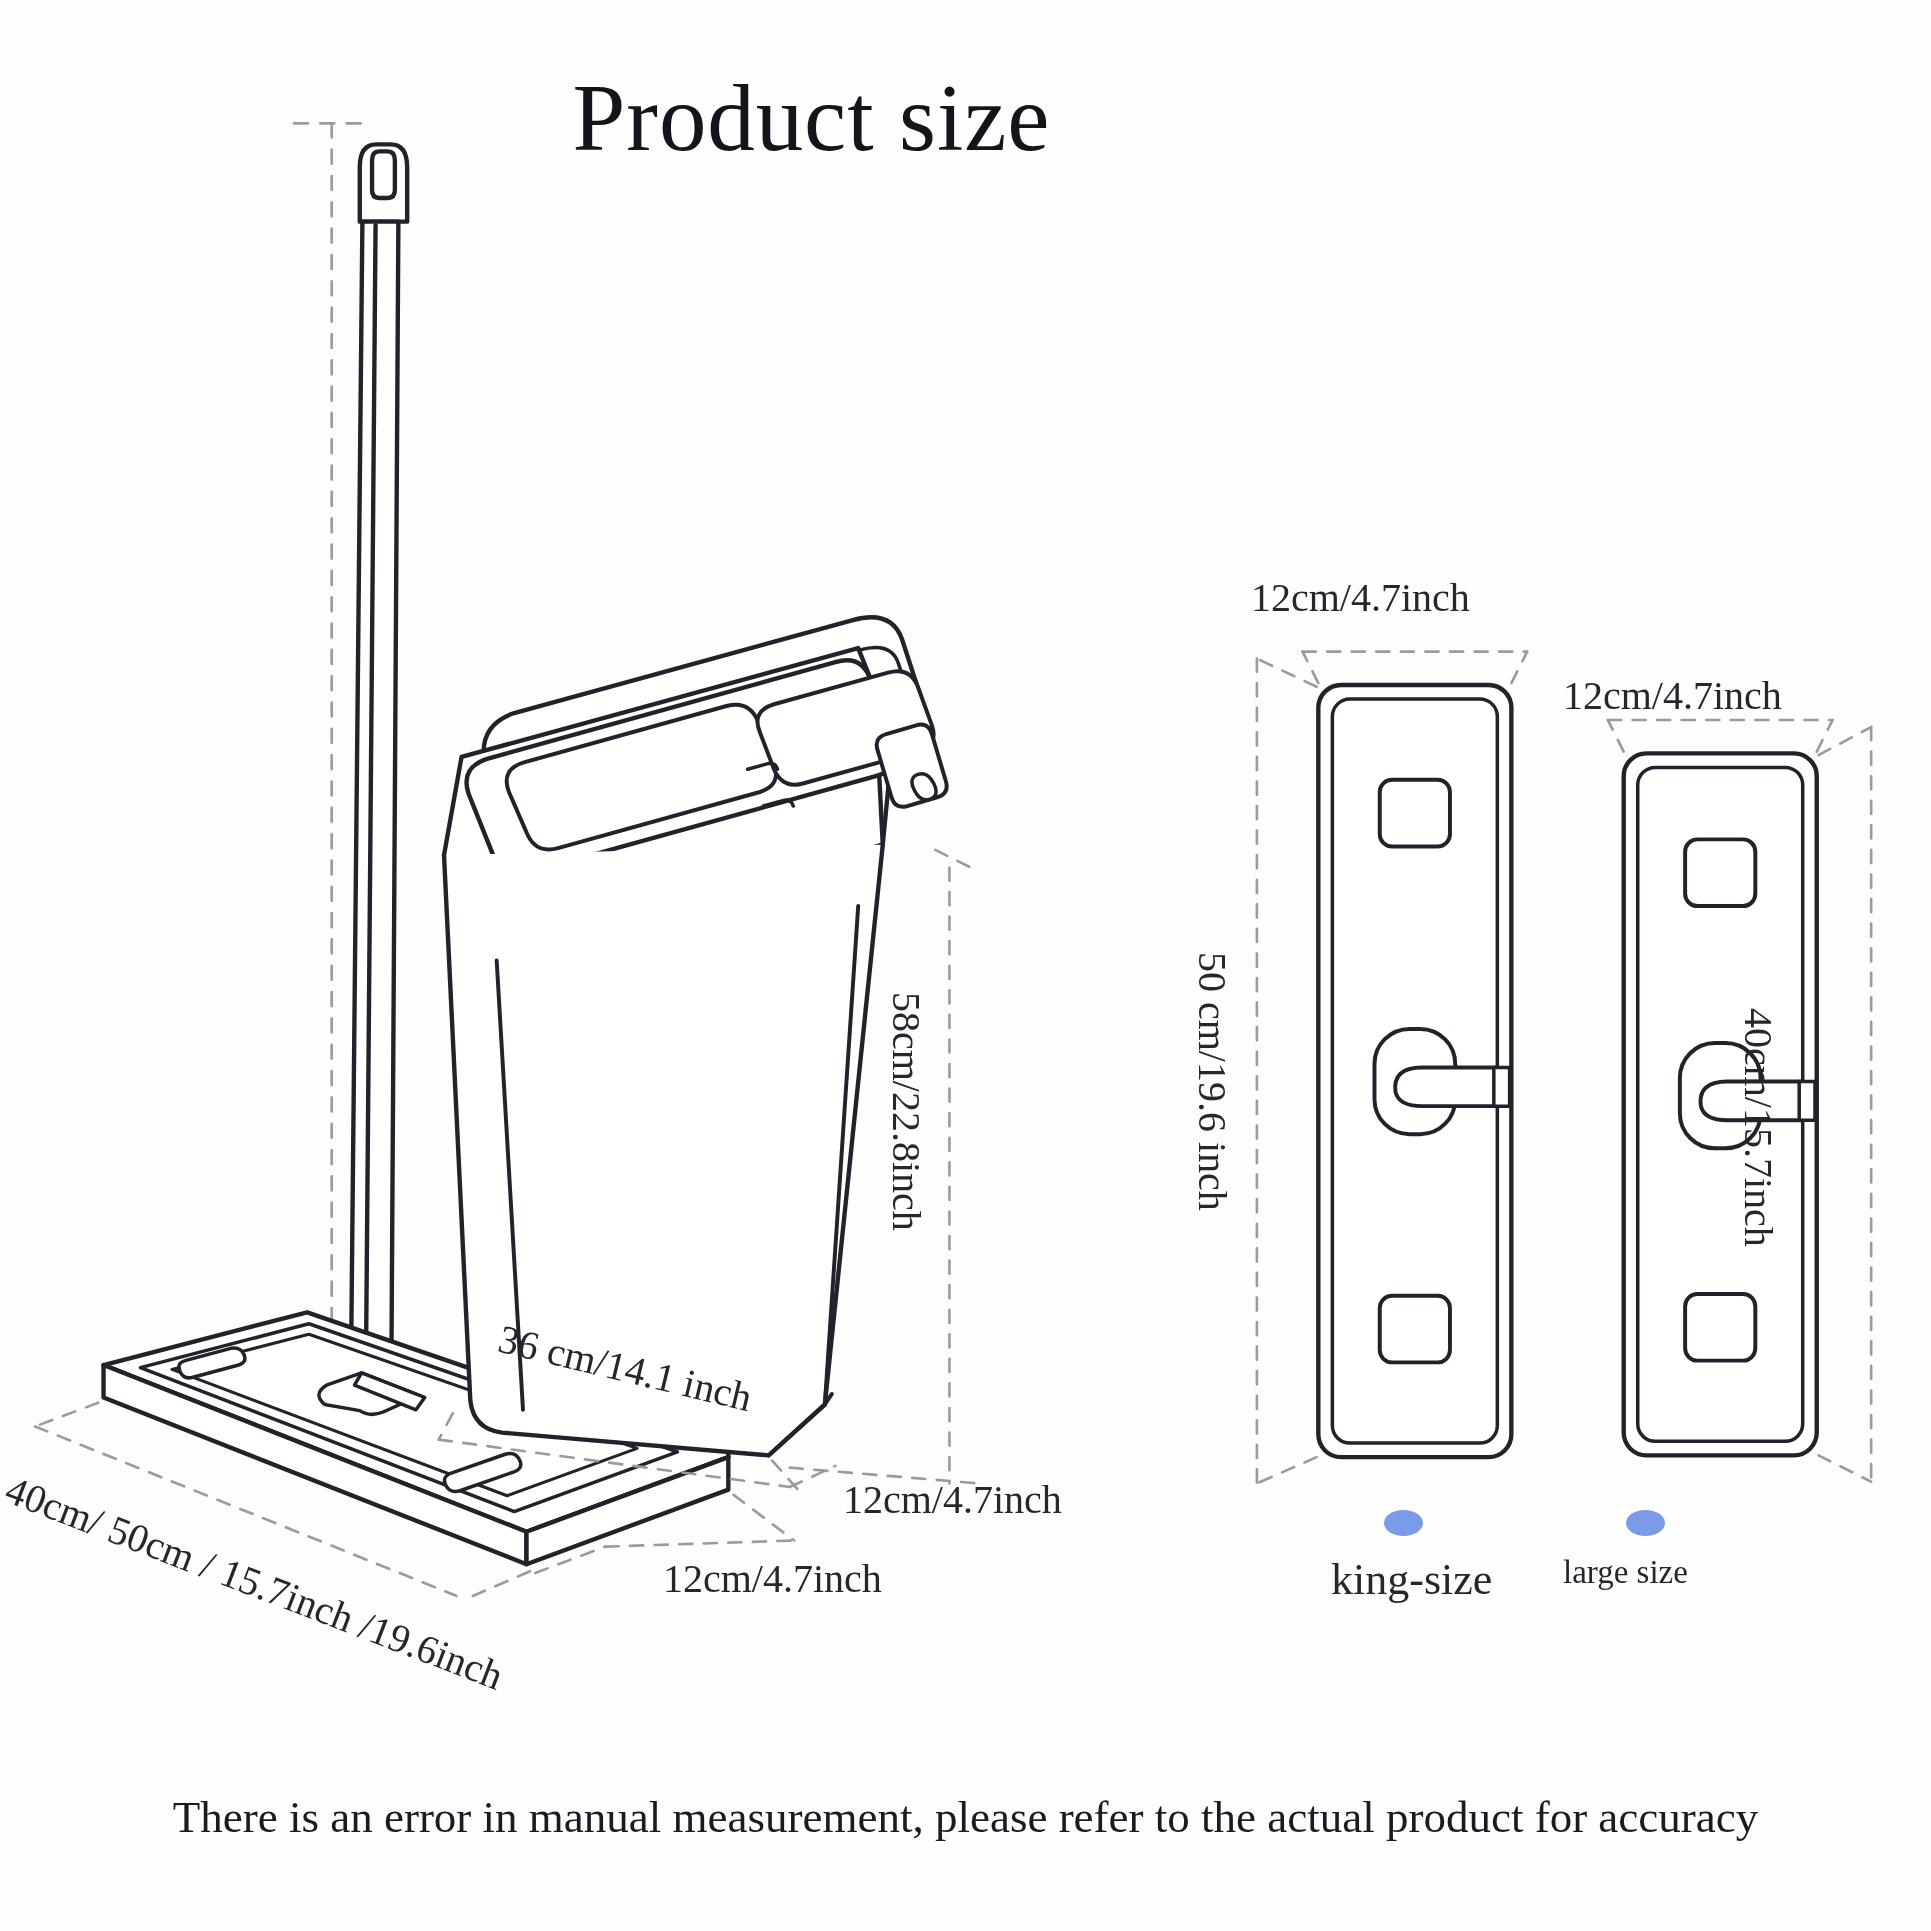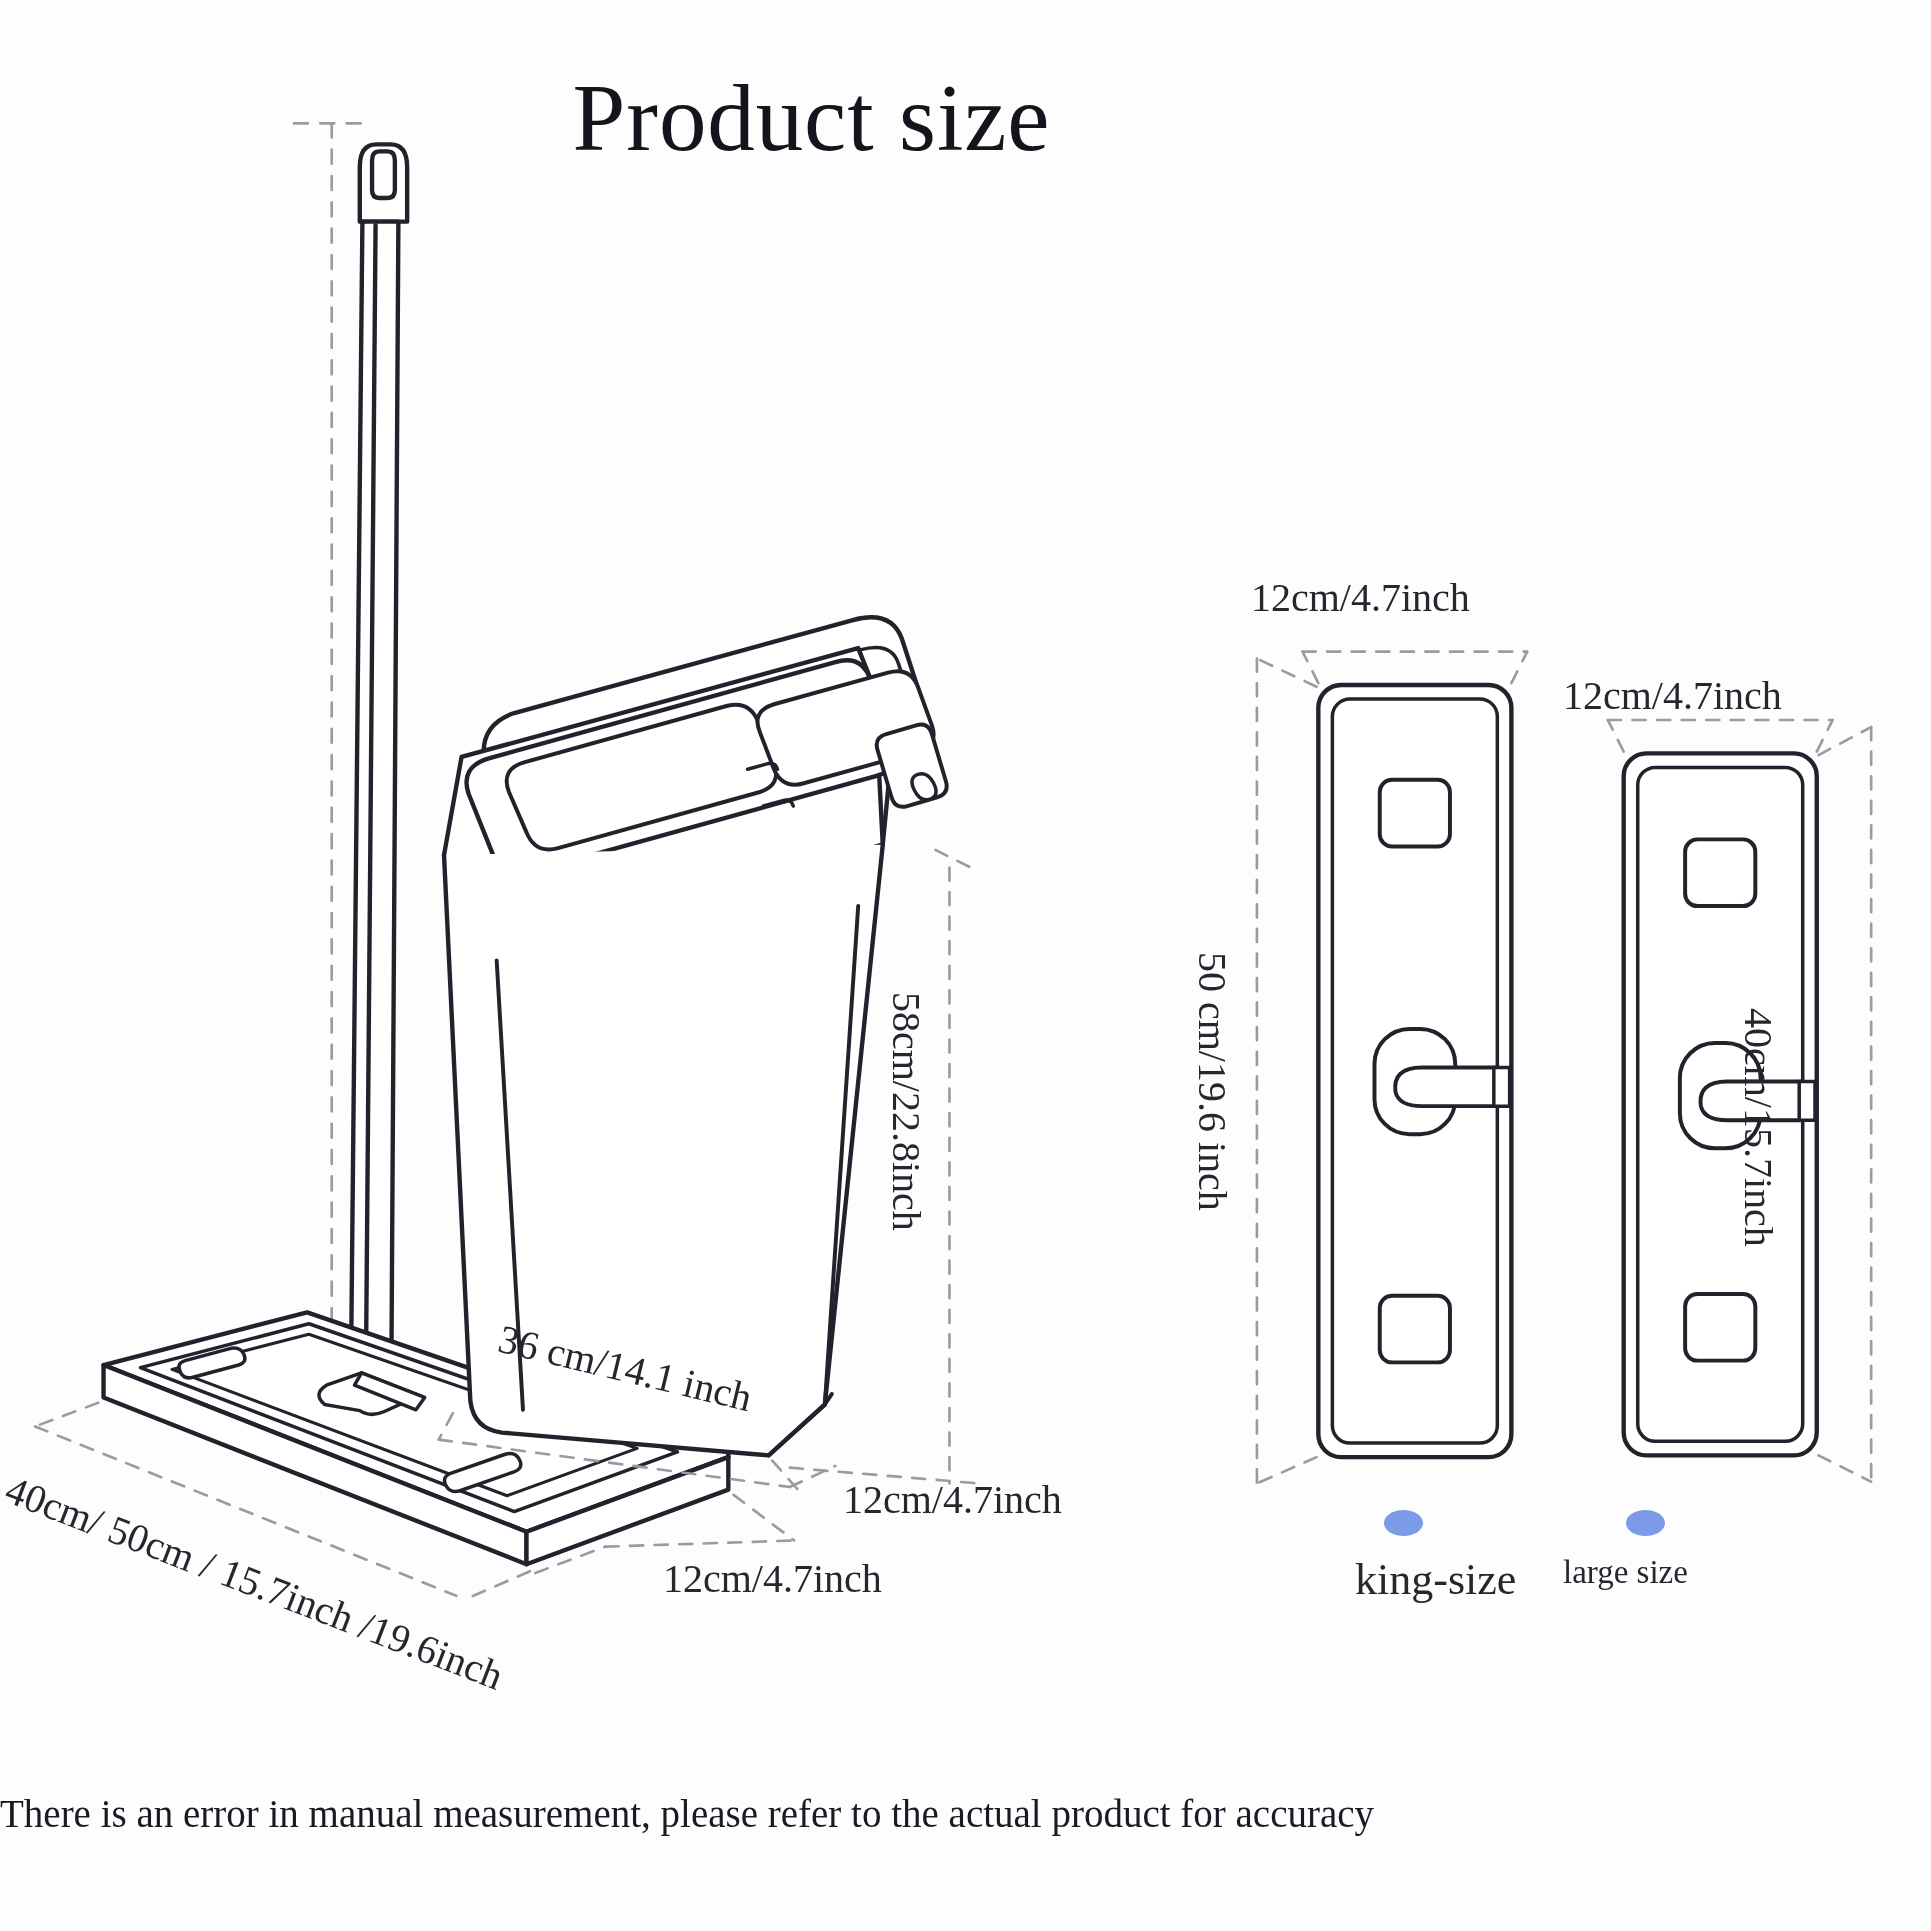--- a/index.html
+++ b/index.html
@@ -26,21 +26,22 @@
     font-family: "Liberation Serif", "DejaVu Serif", serif;
     font-weight: 400;
     letter-spacing: 0.9px;
     color: #14141c;
   }
   #footer {
     position: absolute;
     left: 0;
     top: 1791px;
     width: 1931px;
-    font-size: 39px;
+    text-align: center;
+    font-size: 45px;
     font-family: "Liberation Serif", "DejaVu Serif", serif;
     color: #1a1a24;
   }
   .art {
     position: absolute;
     left: 0;
     top: 0;
   }
   .lbl {
     position: absolute;
@@ -104,21 +105,20 @@
     left: 1782px;
     top: 1008px;
     font-size: 40px;
     transform: rotate(90deg);
     transform-origin: left top;
   }
   #cap-king {
     left: 1331px;
     top: 1554px;
     font-size: 44px;
-    margin-left: 24px;
   }
   #cap-large {
     left: 1563px;
     top: 1554px;
     font-size: 33px;
   }
   .dot {
     position: absolute;
     width: 39px;
     height: 26px;

